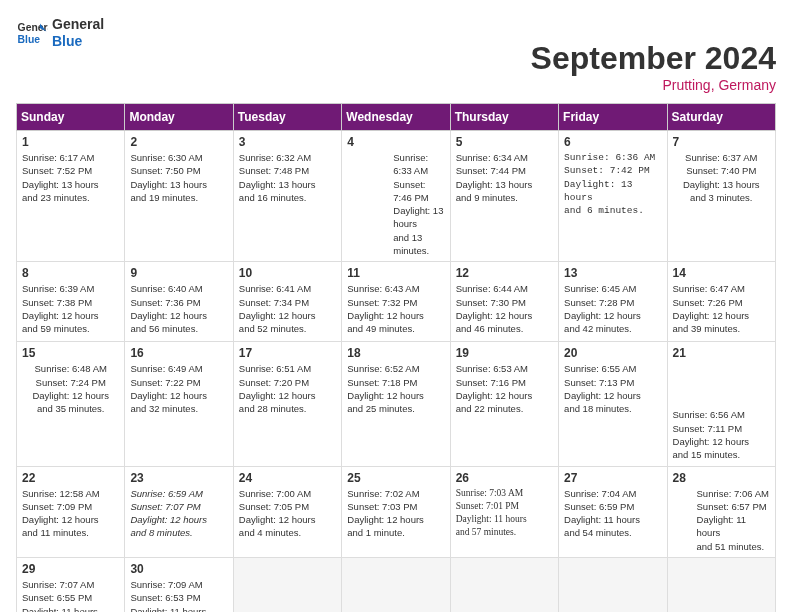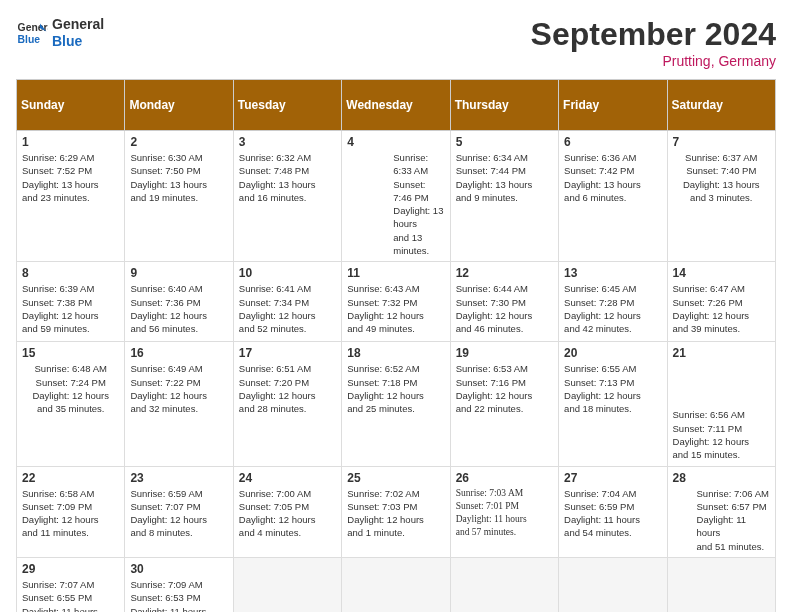--- a/index.html
+++ b/index.html
@@ -20,41 +20,42 @@
       display: flex;
       align-items: center;
       gap: 4px;
     }
     .logo-icon {
       width: 32px;
       height: 32px;
     }
     .title-block {
       text-align: right;
+      margin-top: 24px;
     }
     .month-title {
       font-size: 32px;
       font-weight: bold;
       color: #333;
     }
     .subtitle {
       font-size: 14px;
       color: #be185d;
     }
     table {
       width: 100%;
       border-collapse: collapse;
       table-layout: fixed;
     }
     th {
-      background-color: #a16207;
+      background-color: #701a75;
       color: #fff;
       font-size: 12px;
       font-weight: bold;
-      padding: 18px 4px;
+      padding: 6px 4px;
       text-align: left;
       border: 1px solid #ccc;
     }
     td {
       border: 1px solid #ddd;
       vertical-align: top;
       padding: 4px 5px;
       font-size: 9.5px;
       color: #333;
       background: #fff;
@@ -103,21 +104,21 @@
         <th>Wednesday</th>
         <th>Thursday</th>
         <th>Friday</th>
         <th>Saturday</th>
       </tr>
   </thead>
   <tbody id="calendar-body">
   <tr>
         <td>
           <span class="day-num">1</span>
-          <div class="day-info" style="white-space: pre-line;">Sunrise: 6:29 AM
+          <div class="day-info" style="white-space: pre-line;">Sunrise: 6:17 AM
 Sunset: 7:52 PM
 Daylight: 13 hours
 and 23 minutes.</div>
         </td>
         <td>
           <span class="day-num">2</span>
           <div class="day-info" style="white-space: pre-line;">Sunrise: 6:30 AM
 Sunset: 7:50 PM
 Daylight: 13 hours
 and 19 minutes.</div>
@@ -138,21 +139,21 @@
         </td>
         <td>
           <span class="day-num">5</span>
           <div class="day-info" style="white-space: pre-line;">Sunrise: 6:34 AM
 Sunset: 7:44 PM
 Daylight: 13 hours
 and 9 minutes.</div>
         </td>
         <td>
           <span class="day-num">6</span>
-          <div class="day-info" style="white-space: pre-line;">Sunrise: 6:36 AM
+          <div class="day-info" style="white-space: pre-line; font-family: Liberation Mono, monospace;">Sunrise: 6:36 AM
 Sunset: 7:42 PM
 Daylight: 13 hours
 and 6 minutes.</div>
         </td>
         <td>
           <span class="day-num">7</span>
           <div class="day-info" style="white-space: pre-line; text-align: center;">Sunrise: 6:37 AM
 Sunset: 7:40 PM
 Daylight: 13 hours
 and 3 minutes.</div>
@@ -256,28 +257,28 @@
           <span class="day-num">21</span>
           <div class="day-info" style="white-space: pre-line; margin-top: 48px;">Sunrise: 6:56 AM
 Sunset: 7:11 PM
 Daylight: 12 hours
 and 15 minutes.</div>
         </td>
       </tr>
       <tr>
         <td>
           <span class="day-num">22</span>
-          <div class="day-info" style="white-space: pre-line;">Sunrise: 6:58 AM
+          <div class="day-info" style="white-space: pre-line;">Sunrise: 12:58 AM
 Sunset: 7:09 PM
 Daylight: 12 hours
 and 11 minutes.</div>
         </td>
         <td>
           <span class="day-num">23</span>
-          <div class="day-info" style="white-space: pre-line;">Sunrise: 6:59 AM
+          <div class="day-info" style="white-space: pre-line; font-style: italic;">Sunrise: 6:59 AM
 Sunset: 7:07 PM
 Daylight: 12 hours
 and 8 minutes.</div>
         </td>
         <td>
           <span class="day-num">24</span>
           <div class="day-info" style="white-space: pre-line;">Sunrise: 7:00 AM
 Sunset: 7:05 PM
 Daylight: 12 hours
 and 4 minutes.</div>

